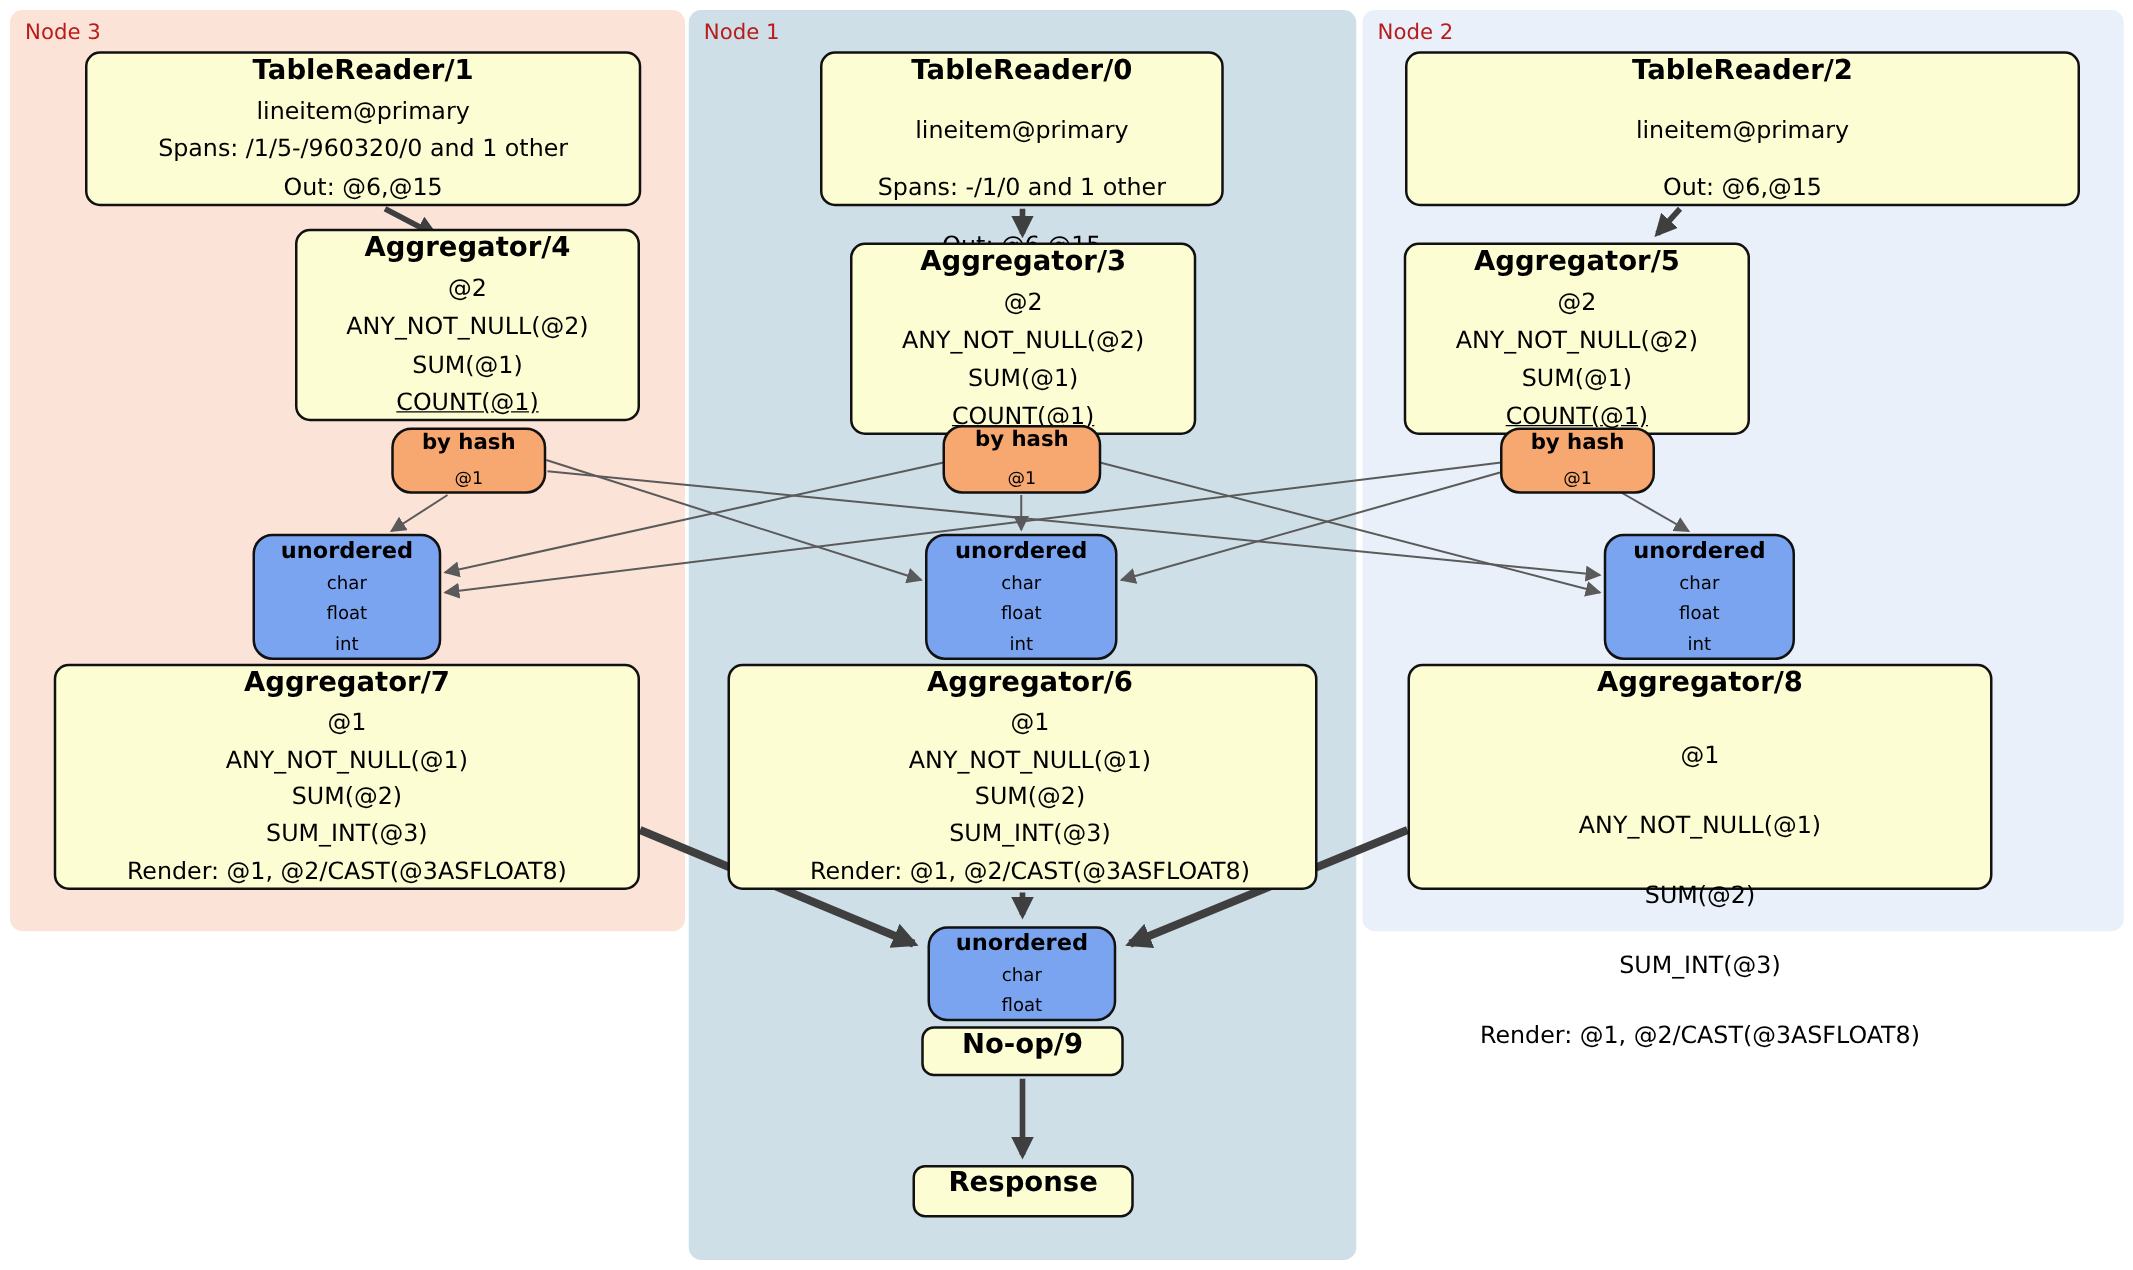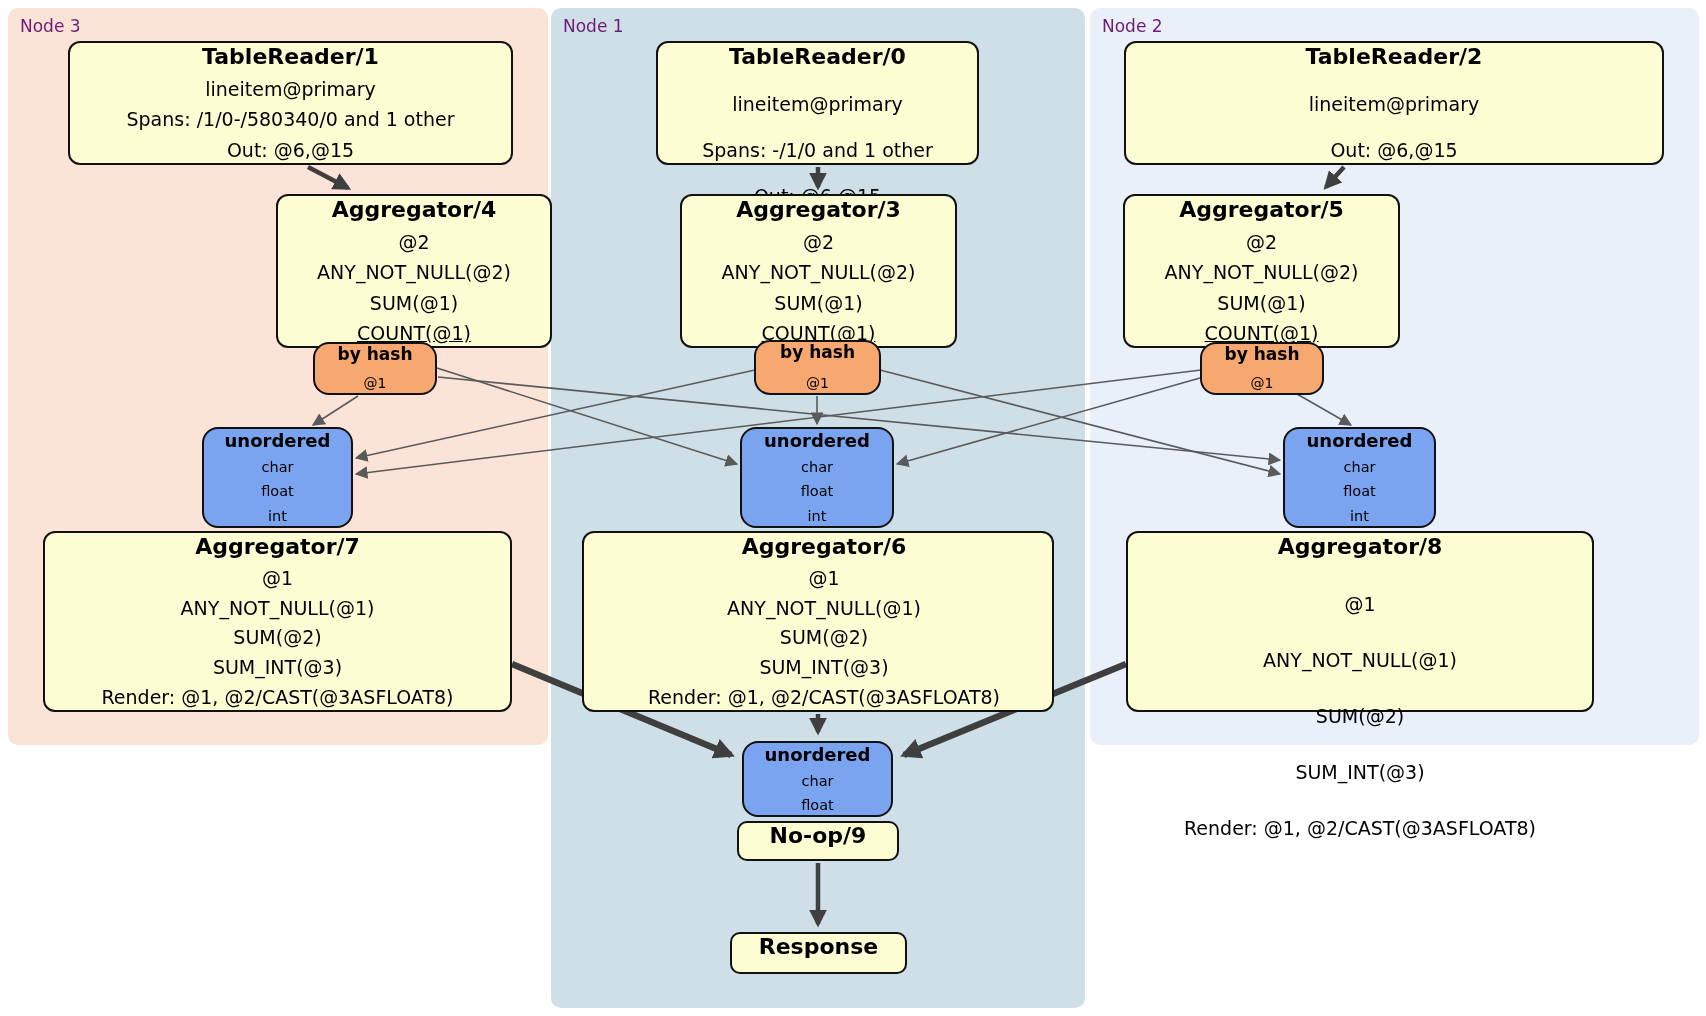--- a/index.html
+++ b/index.html
@@ -1,20 +1,20 @@
 <!DOCTYPE html>
 <html style="--node3-bg: #fce3d7; --node1-bg: #cfdfe8; --node2-bg: #e9f0fa; --proc-fill: #fdfdd4; --router-fill: #f7a870; --sync-fill: #7aa4f0; --edge-thin: #5a5a5a; --edge-thick: #3f3f3f;"><head>
 <meta charset="utf-8">
 <style>
   html,body{margin:0;padding:0;background:#ffffff;}
   body{font-family:"DejaVu Sans","Liberation Sans",sans-serif;}
   .canvas{position:relative;width:1706px;height:1016px;background:#ffffff;overflow:hidden;}
 
   .region{position:absolute;border-radius:10px;}
-  .region-label{position:absolute;top:8px;left:12px;font-size:17px;color:#701a75;}
+  .region-label{position:absolute;top:8px;left:12px;font-size:17px;color:#b91c1c;}
 
   .edges{position:absolute;left:0;top:0;width:1706px;height:1016px;pointer-events:none;}
   .edge-thin{stroke:var(--edge-thin,#5a5a5a);stroke-width:1.6;fill:none;}
   .edge-md{stroke:var(--edge-thick,#3f3f3f);stroke-width:4.5;fill:none;}
   .edge-lg{stroke:var(--edge-thick,#3f3f3f);stroke-width:6.5;fill:none;}
   .mk-thin{fill:var(--edge-thin,#5a5a5a);}
   .mk-thick{fill:var(--edge-thick,#3f3f3f);}
 
   .box{position:absolute;box-sizing:border-box;border:2px solid #111;display:flex;flex-direction:column;align-items:center;justify-content:space-between;text-align:center;color:#000;}
   .proc{background:var(--proc-fill,#fdfdd4);border-radius:12px;}
@@ -75,36 +75,36 @@
     <line class="edge-lg" x1="512" y1="664" x2="731" y2="755" marker-end="url(#arr-lg)"></line>
     <line class="edge-lg" x1="1126" y1="664" x2="904" y2="755" marker-end="url(#arr-lg)"></line>
     <line class="edge-md" x1="818" y1="714" x2="818" y2="732" marker-end="url(#arr-md)"></line>
 
     <line class="edge-md" x1="818" y1="863" x2="818" y2="924" marker-end="url(#arr-md)"></line>
   </svg>
 
   <div class="box proc" style="left:68px;top:41px;width:445px;height:124px;">
     <div class="box-title">TableReader/1</div>
     <div class="box-line">lineitem@primary</div>
-    <div class="box-line">Spans: /1/0-/580340/0 and 1 other</div>
+    <div class="box-line">Spans: /1/5-/960320/0 and 1 other</div>
     <div class="box-line">Out: @6,@15</div>
   </div>
   <div class="box proc" style="left:656px;top:41px;width:323px;height:124px;gap:20px;">
     <div class="box-title">TableReader/0</div>
     <div class="box-line">lineitem@primary</div>
     <div class="box-line">Spans: -/1/0 and 1 other</div>
     <div class="box-line">Out: @6,@15</div>
   </div>
   <div class="box proc" style="left:1124px;top:41px;width:540px;height:124px;">
     <div class="box-title">TableReader/2</div>
     <div class="box-line">lineitem@primary</div>
     <div class="box-line">Out: @6,@15</div>
   </div>
 
-  <div class="box proc" style="left:236px;top:194px;width:276px;height:154px;margin-left:40px;">
+  <div class="box proc" style="left:236px;top:183px;width:276px;height:154px;">
     <div class="box-title">Aggregator/4</div>
     <div class="box-line">@2</div>
     <div class="box-line">ANY_NOT_NULL(@2)</div>
     <div class="box-line">SUM(@1)</div>
     <div class="box-line underlined">COUNT(@1)</div>
   </div>
   <div class="box proc" style="left:680px;top:194px;width:277px;height:154px;">
     <div class="box-title">Aggregator/3</div>
     <div class="box-line">@2</div>
     <div class="box-line">ANY_NOT_NULL(@2)</div>

